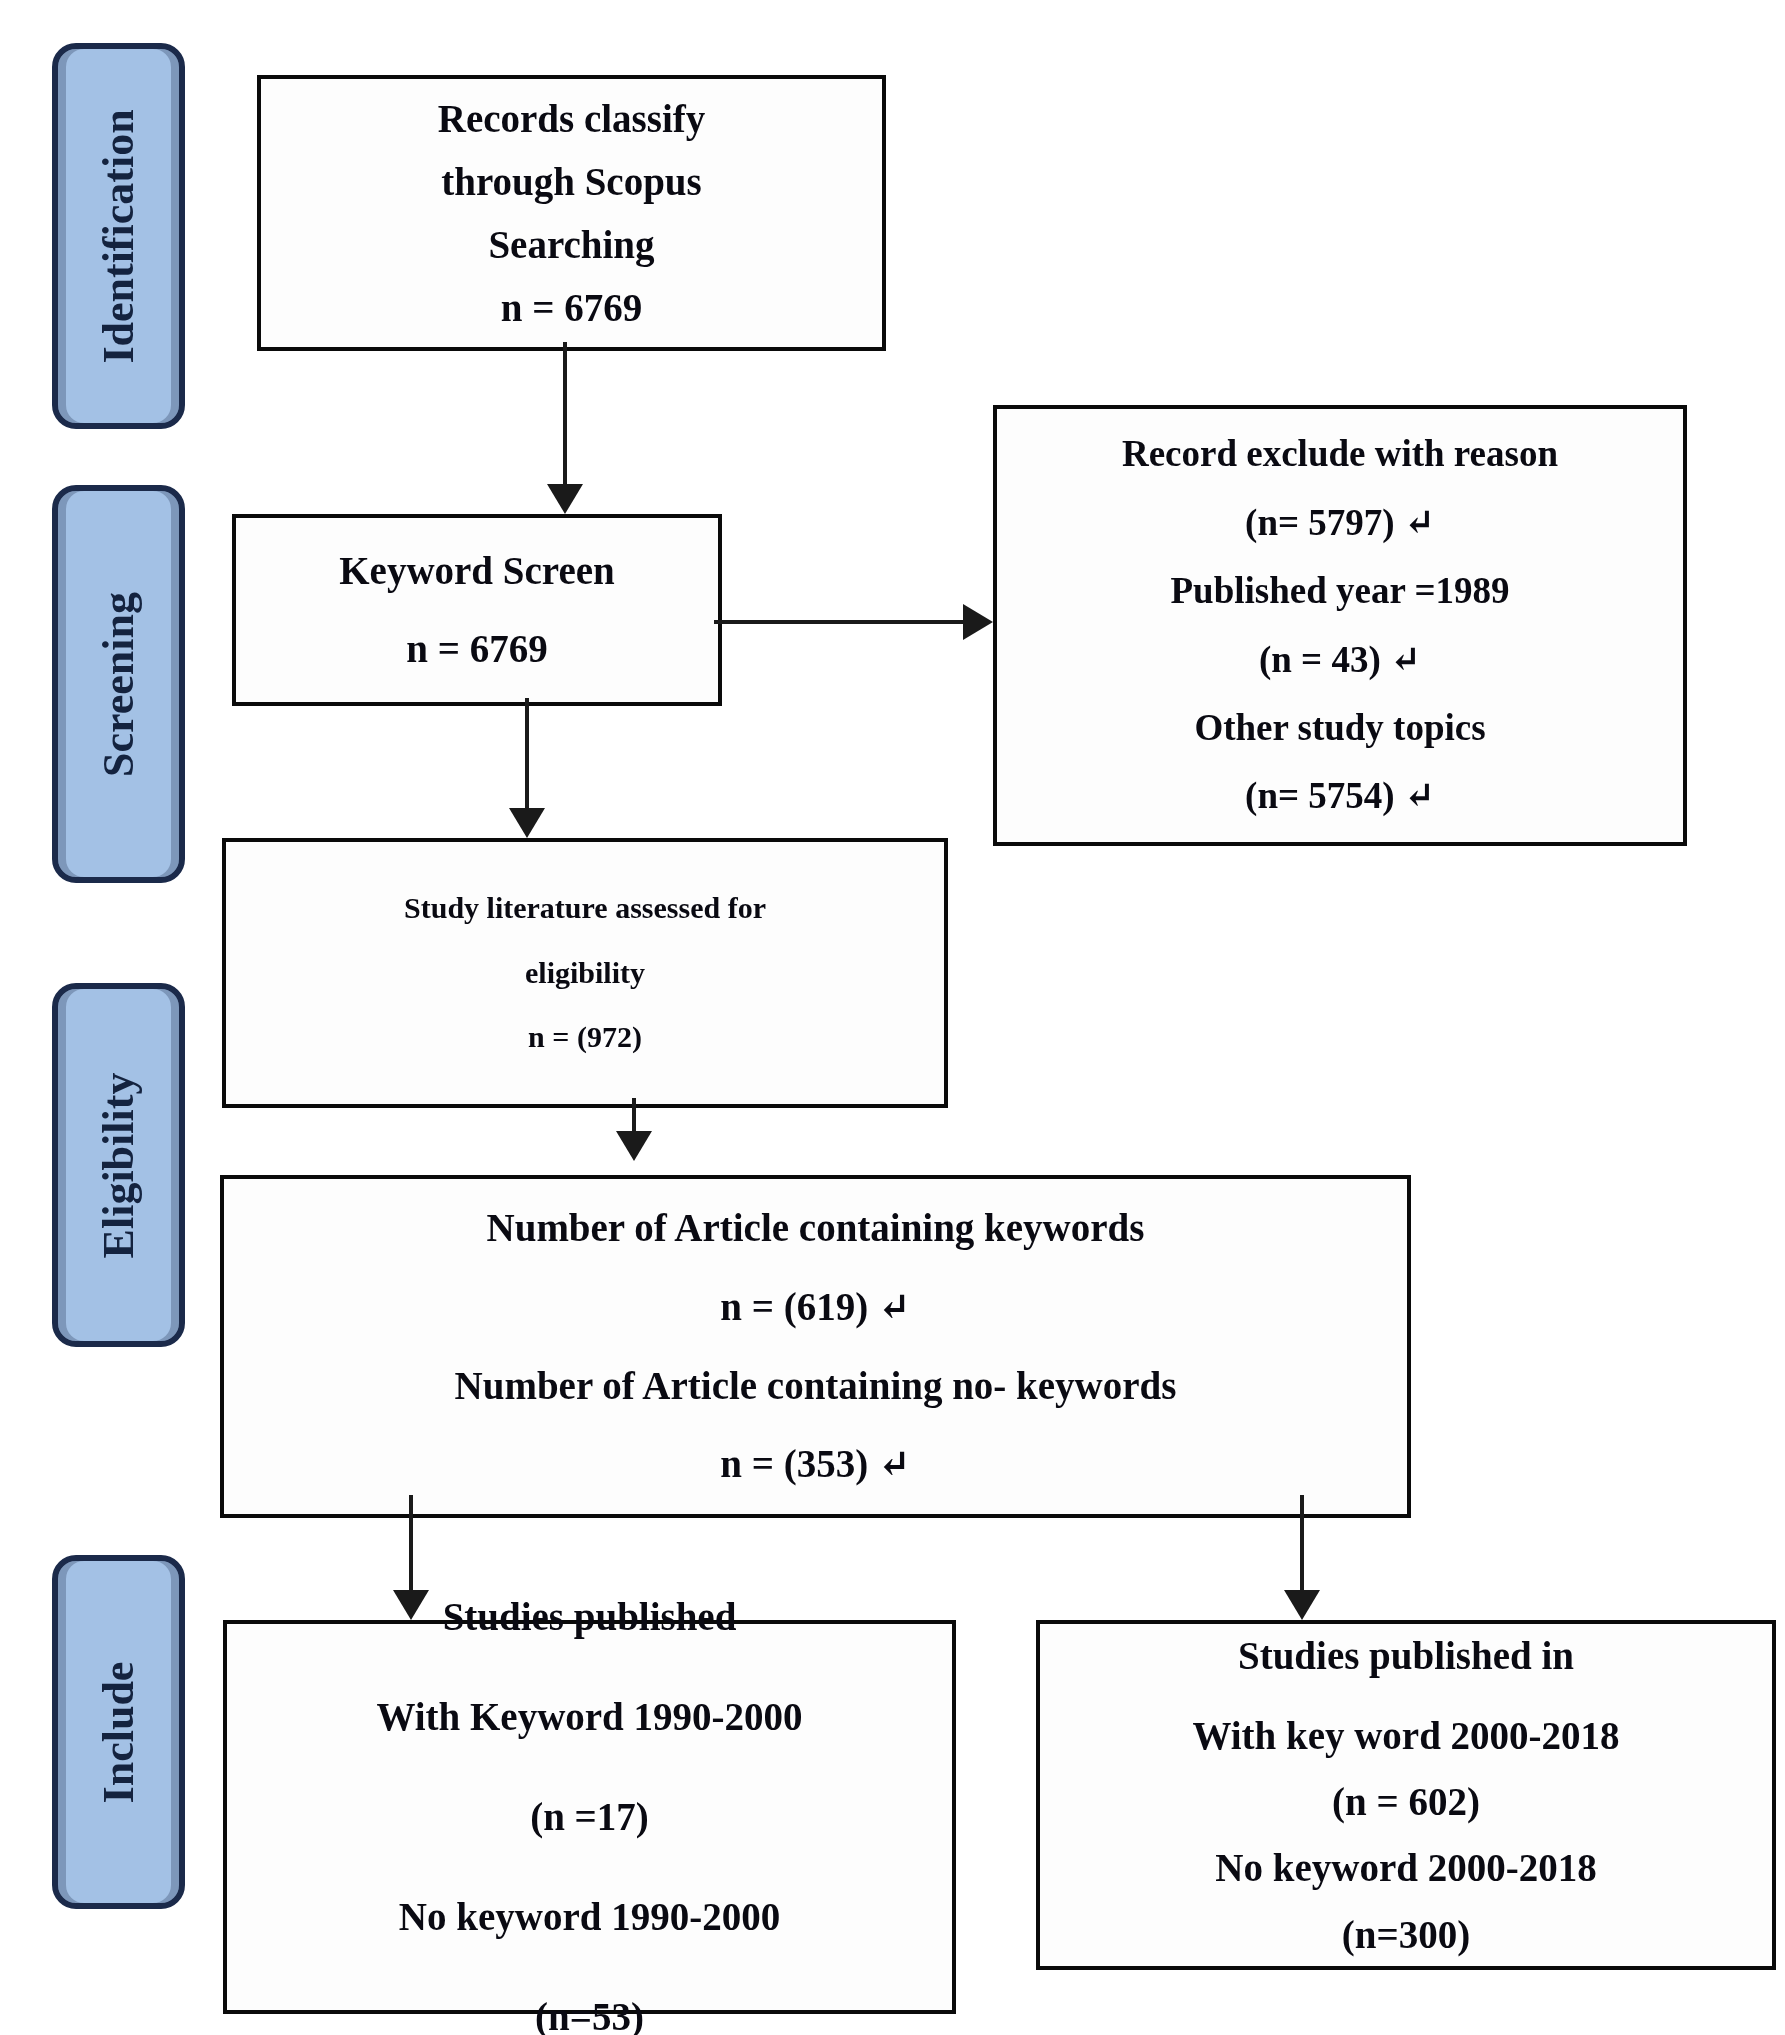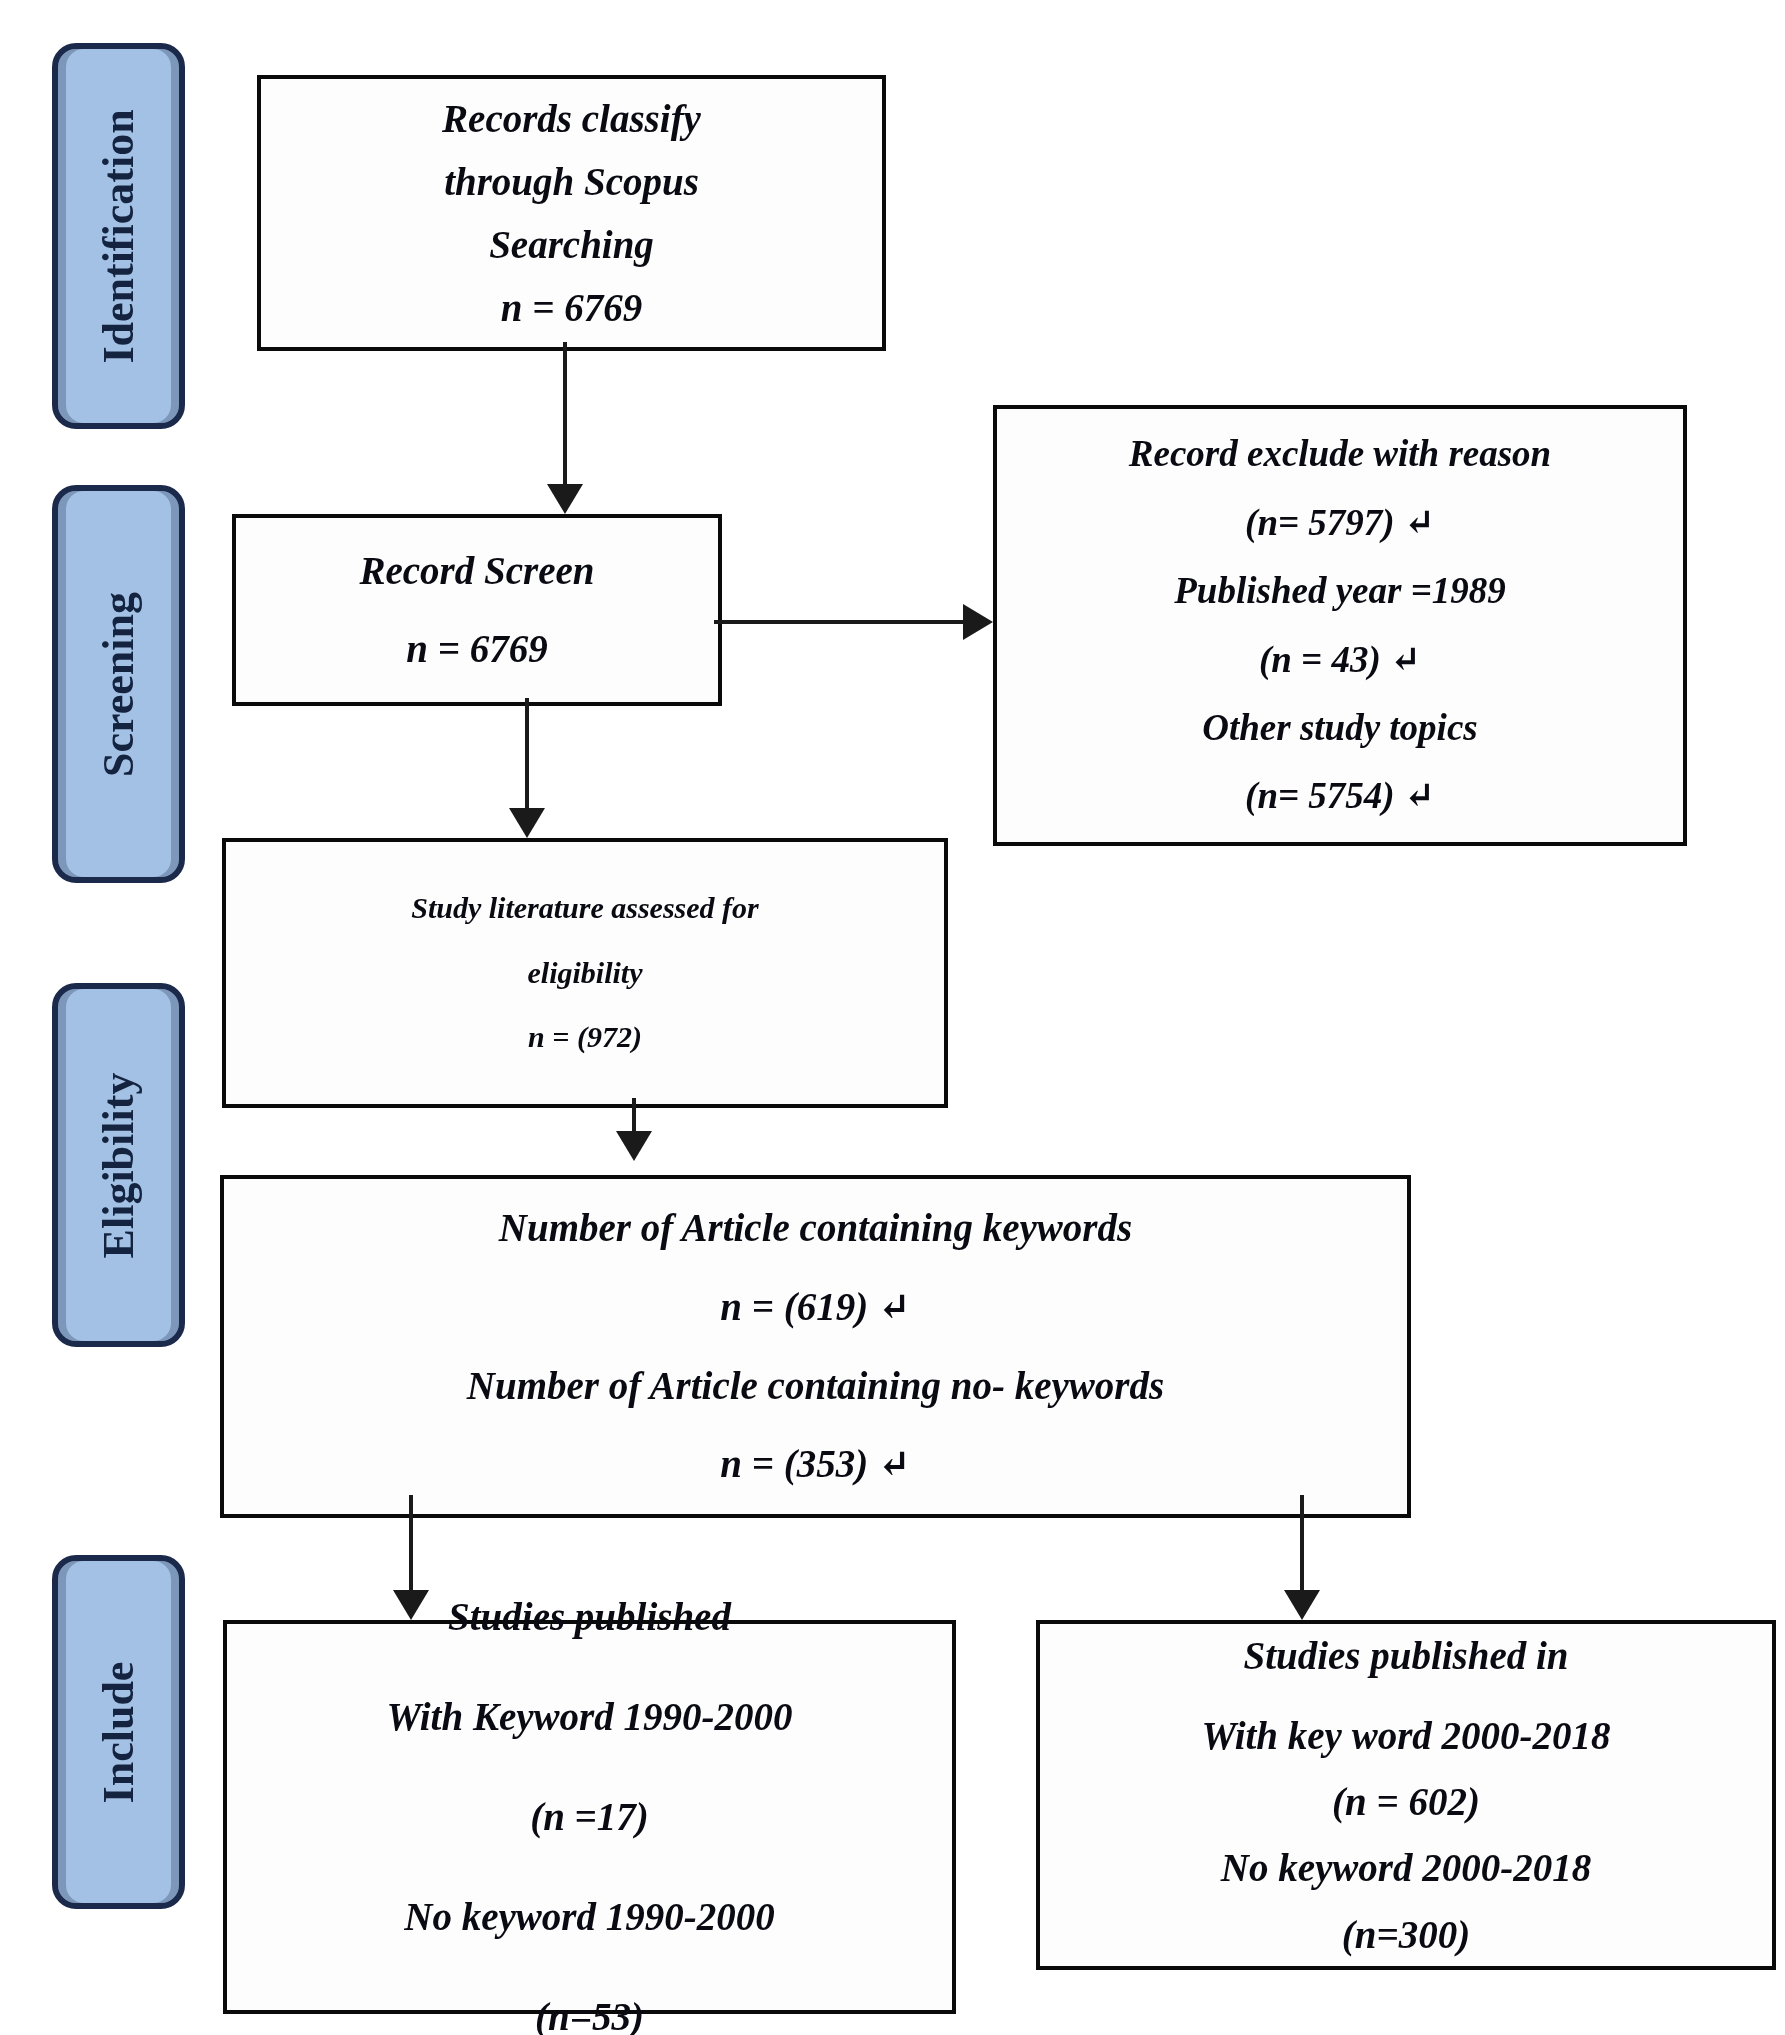--- a/index.html
+++ b/index.html
@@ -12,21 +12,21 @@
          border:6px solid #1b2a4a;border-radius:24px;
          box-shadow:inset 8px 0 0 rgba(27,42,74,.28), inset -8px 0 0 rgba(27,42,74,.28);
          display:flex;align-items:center;justify-content:center;}
   .stage .stage-label{transform:rotate(-90deg);white-space:nowrap;
          font-weight:bold;font-size:44px;color:#14233f;}
 
   
   .box{position:absolute;background:#fdfdfd;border:4.7px solid #0a0a0a;
        display:flex;flex-direction:column;align-items:center;justify-content:center;
        text-align:center;font-weight:bold;color:#0a0a12;}
-  .box .line{white-space:nowrap;font-style:italic;}
+  .box .line{white-space:nowrap;}
 
   #box-records  {left:257px; top:75px;  width:621px;  height:268px; font-size:39px;line-height:1.62;}
   #box-screen   {left:232px; top:514px;  width:482px;  height:184px; font-size:39px;line-height:2.0;}
   #box-exclude  {left:993px;top:405px;  width:686px; height:433px; font-size:37px;line-height:1.85;}
   #box-assessed {left:222px; top:838px; width:718px; height:262px; font-size:30px;line-height:2.15;}
   #box-keywords {left:220px; top:1162px; width:1183px; height:335px; font-size:39px;line-height:2.02;margin-top:13px;}
   #box-left     {left:223px; top:1620px; width:725px; height:386px; font-size:39px;line-height:1.9;gap:26px;}
   #box-right    {left:1036px;top:1620px; width:732px; height:342px; font-size:39px;line-height:1.62;justify-content:space-between;}
   #box-right .line:first-child{margin-bottom:13.4px;}
 
@@ -59,21 +59,21 @@
   </div>
 
   <div class="box" id="box-records">
     <div class="line">Records classify</div>
     <div class="line">through Scopus</div>
     <div class="line">Searching</div>
     <div class="line">n = 6769</div>
   </div>
 
   <div class="box" id="box-screen">
-    <div class="line">Record Screen</div>
+    <div class="line">Keyword Screen</div>
     <div class="line">n = 6769</div>
   </div>
 
   <div class="box" id="box-exclude">
     <div class="line">Record exclude with reason</div>
     <div class="line">(n= 5797)  ↵</div>
     <div class="line">Published year =1989</div>
     <div class="line">(n = 43)  ↵</div>
     <div class="line">Other study topics</div>
     <div class="line">(n= 5754)  ↵</div>

